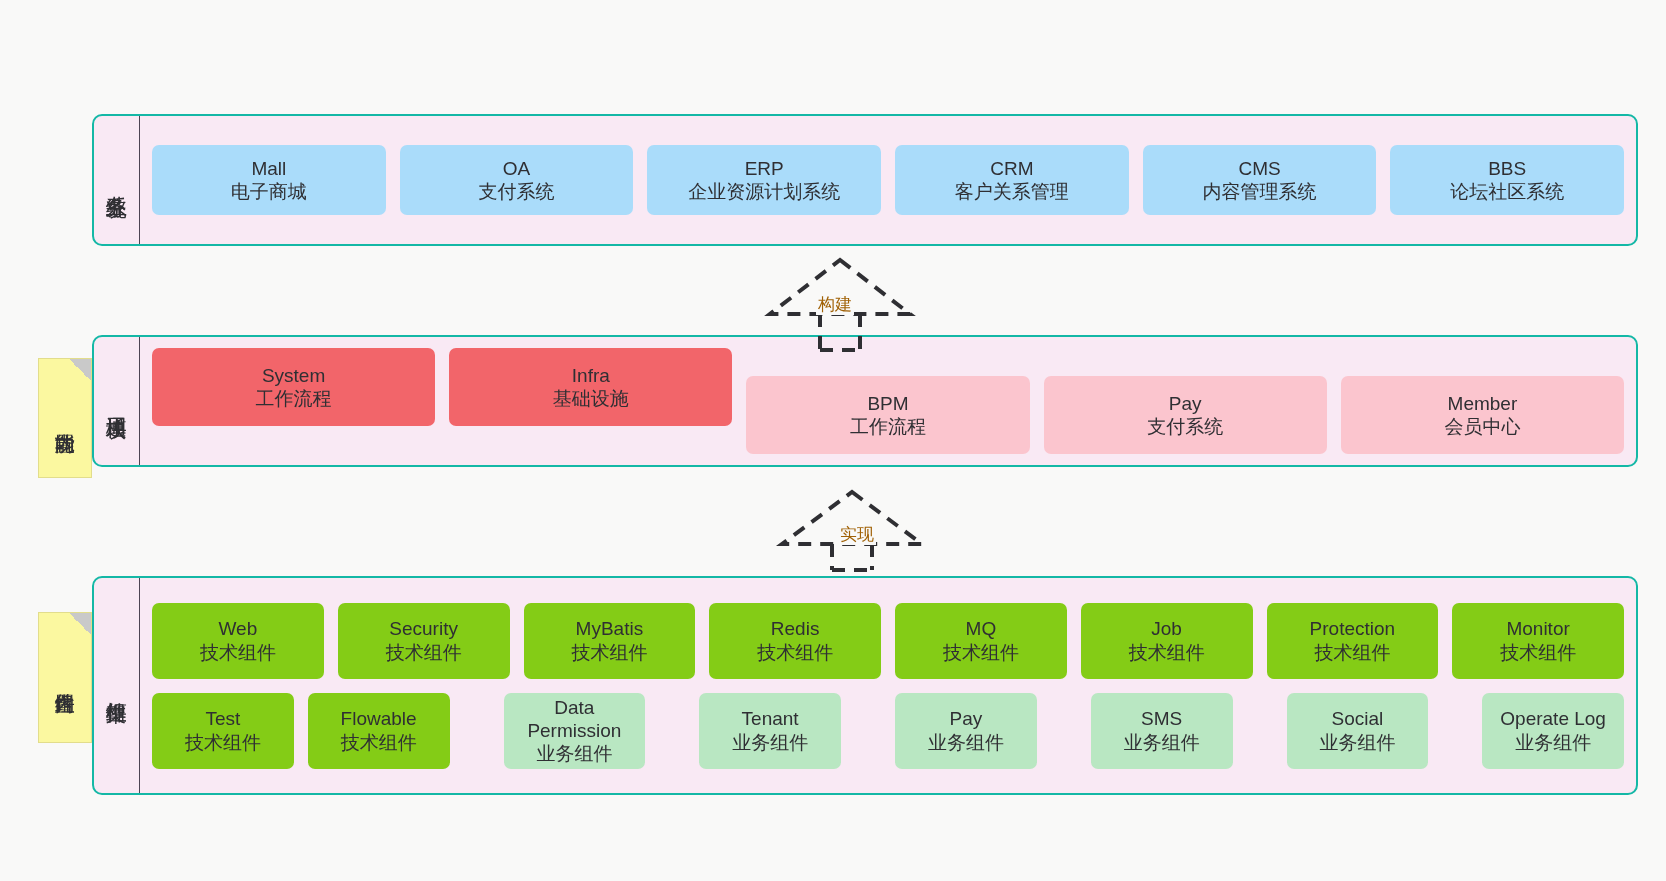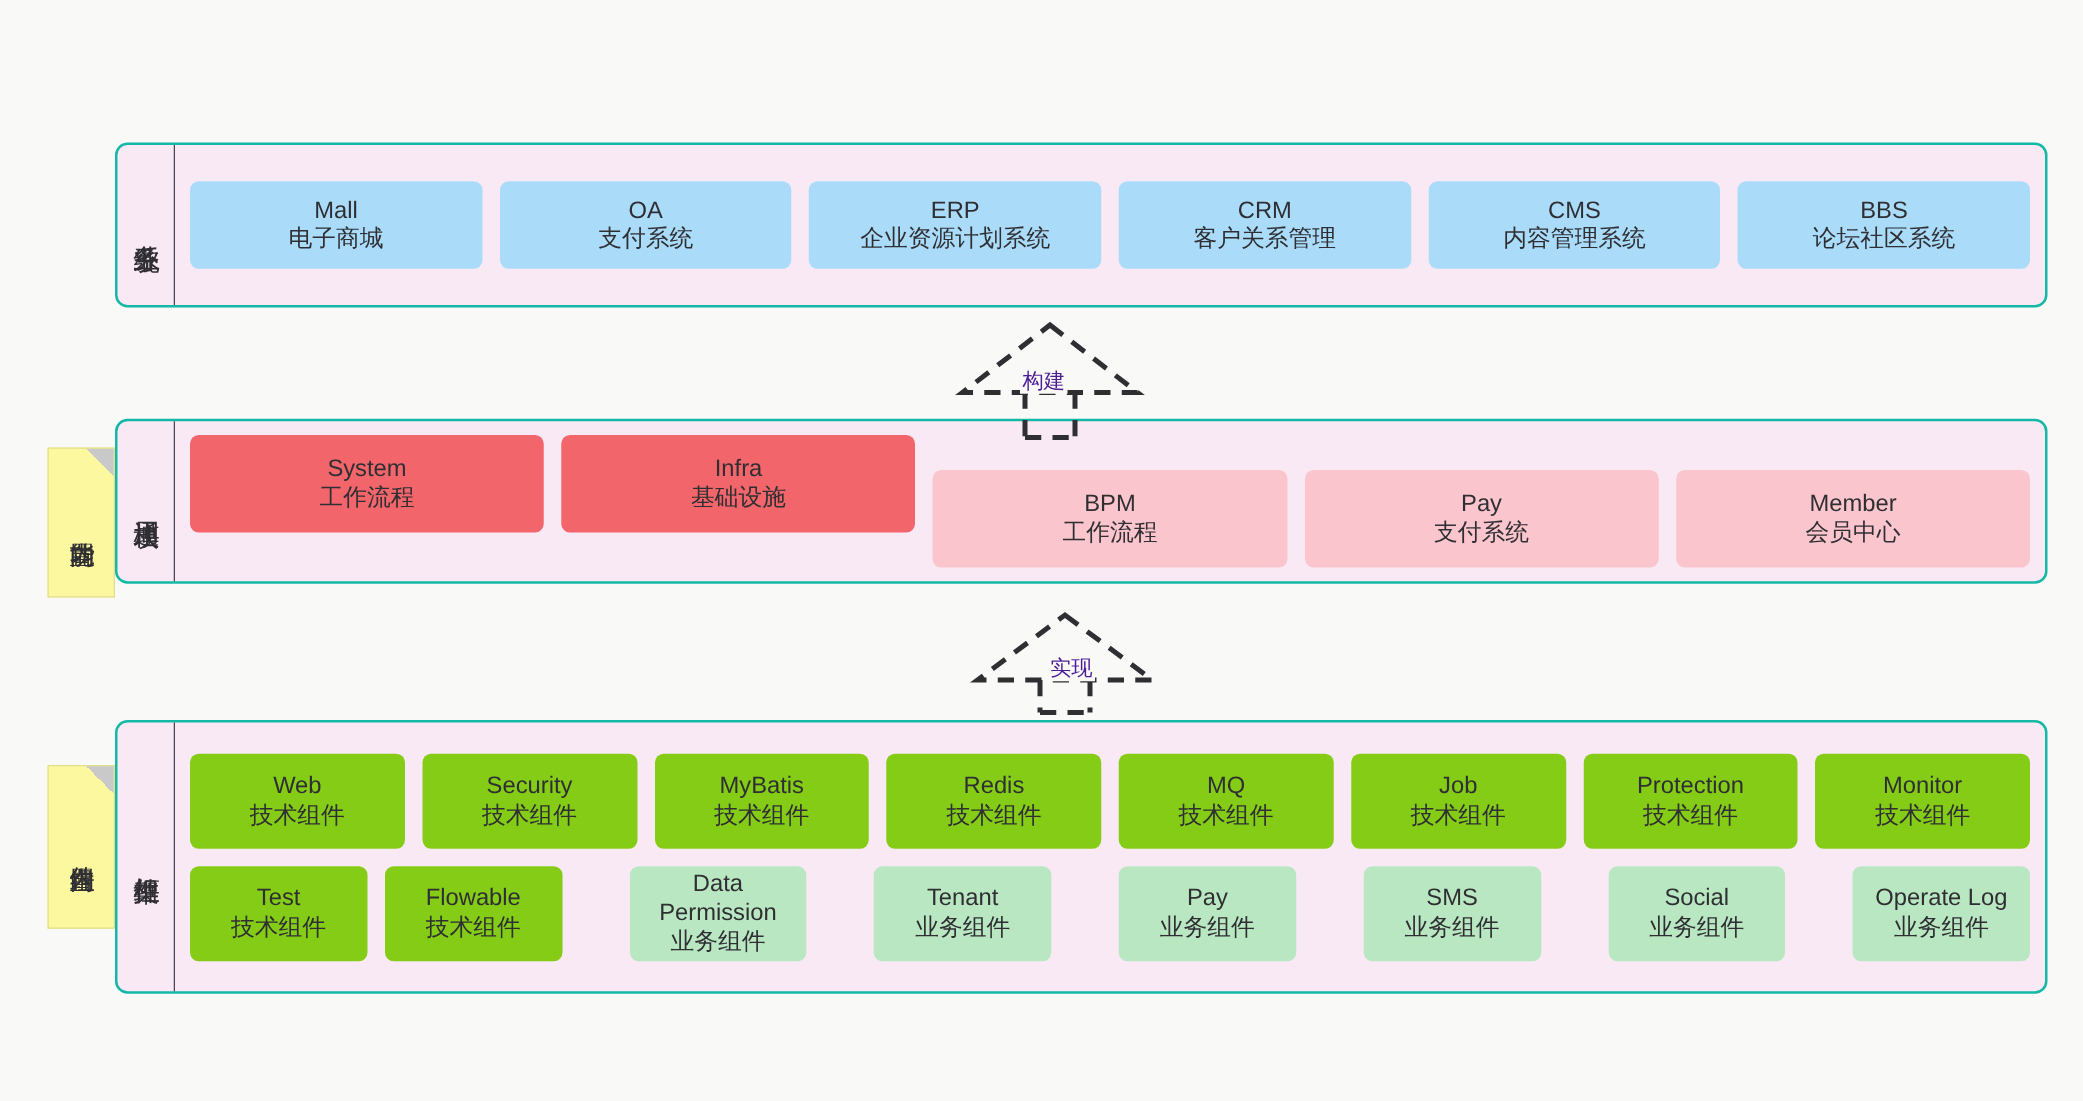--- a/index.html
+++ b/index.html
@@ -131,21 +131,21 @@
 
   
   .arrow {
     position: absolute;
     z-index: 2;
   }
   .arrow svg { display: block; overflow: visible; }
   .arrow-label {
     position: absolute;
     font-size: 17px;
-    color: #4c1d95;
+    color: #a16207;
     background: #f9f9f8;
     padding: 0 2px;
     white-space: nowrap;
     line-height: 1.1;
   }
   #arrow-build      { left: 760px; top: 258px; width: 160px; height: 92px; }
   #arrow-build .arrow-label      { left: 56px; top: 38px; }
   #arrow-implement  { left: 772px; top: 490px; width: 160px; height: 80px; }
   #arrow-implement .arrow-label  { left: 66px; top: 36px; }
 </style>

